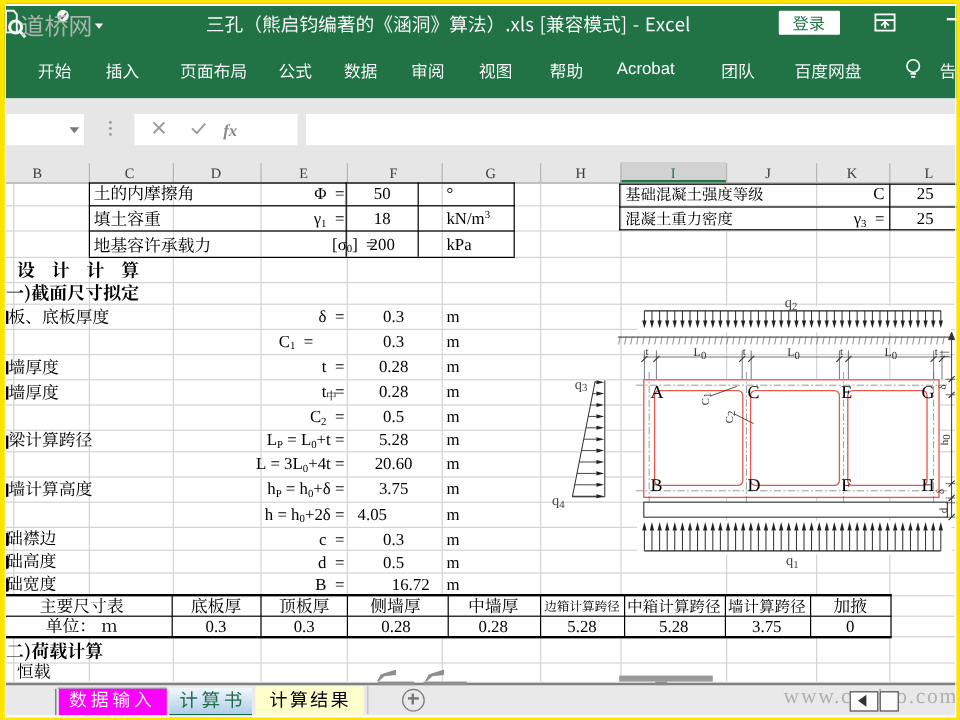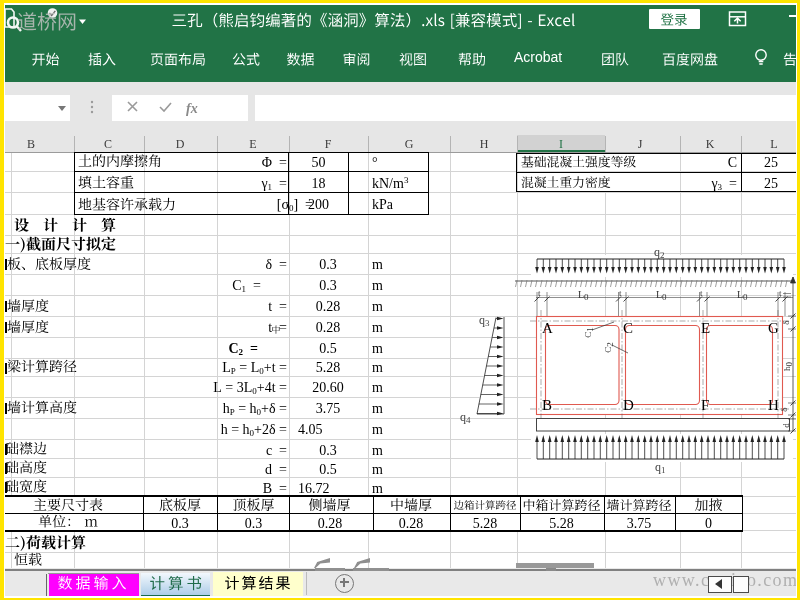--- a/index.html
+++ b/index.html
@@ -109,21 +109,21 @@
 <div class="bk" style="left:603.5px;top:495px;width:1px;height:36px"></div>
 <div class="bk" style="left:675px;top:495px;width:1px;height:36px"></div>
 <div class="bk" style="left:742px;top:495px;width:1px;height:36px"></div>
 <div class="txt" style="right:513px;top:155.5px;">Φ&nbsp;&nbsp;=</div>
 <div class="txt" style="right:513px;top:176.5px;font-family:Liberation Serif, serif;">γ<sub>1</sub>&nbsp;&nbsp;=</div>
 <div class="txt" style="right:487px;top:198px;">[σ<sub>0</sub>]&nbsp;&nbsp;=</div>
 <div class="txt" style="right:513px;top:258px;">δ&nbsp;&nbsp;=</div>
 <div class="txt" style="right:539px;top:279px;margin-left:25px;">C<sub>1</sub>&nbsp;&nbsp;=</div>
 <div class="txt" style="right:513px;top:300px;">t&nbsp;&nbsp;=</div>
 <div class="txt" style="right:513px;top:321px;">t&nbsp;&nbsp;=</div>
-<div class="txt" style="right:542px;top:342px;font-weight:bold;">C<sub>2</sub>&nbsp;&nbsp;=</div>
+<div class="txt" style="right:513px;top:342px;">C<sub>2</sub>&nbsp;&nbsp;=</div>
 <div class="txt" style="right:513px;top:361px;">L<sub>P</sub>&nbsp;=&nbsp;L<sub>0</sub>+t&nbsp;=</div>
 <div class="txt" style="right:513px;top:381px;">L&nbsp;=&nbsp;3L<sub>0</sub>+4t&nbsp;=</div>
 <div class="txt" style="right:513px;top:402px;">h<sub>P</sub>&nbsp;=&nbsp;h<sub>0</sub>+δ&nbsp;=</div>
 <div class="txt" style="right:513px;top:423px;">h&nbsp;=&nbsp;h<sub>0</sub>+2δ&nbsp;=</div>
 <div class="txt" style="right:513px;top:443.5px;">c&nbsp;&nbsp;=</div>
 <div class="txt" style="right:513px;top:462.5px;">d&nbsp;&nbsp;=</div>
 <div class="txt" style="right:513px;top:481.5px;">B&nbsp;&nbsp;=</div>
 <div class="txt" style="right:63px;top:155.5px;">C</div>
 <div class="txt" style="right:63px;top:176.5px;">γ<sub>3</sub>&nbsp;&nbsp;=</div>
 <div class="txt" style="left:288.5px;top:155.5px;width:60px;text-align:center">50</div>
@@ -133,21 +133,21 @@
 <div class="txt" style="left:298.0px;top:279px;width:60px;text-align:center">0.3</div>
 <div class="txt" style="left:298.0px;top:300px;width:60px;text-align:center">0.28</div>
 <div class="txt" style="left:298.0px;top:321px;width:60px;text-align:center">0.28</div>
 <div class="txt" style="left:298.0px;top:342px;width:60px;text-align:center">0.5</div>
 <div class="txt" style="left:298.0px;top:361px;width:60px;text-align:center">5.28</div>
 <div class="txt" style="left:298.0px;top:381px;width:60px;text-align:center">20.60</div>
 <div class="txt" style="left:298.0px;top:402px;width:60px;text-align:center">3.75</div>
 <div class="txt" style="left:298.0px;top:423px;width:60px;">4.05</div>
 <div class="txt" style="left:298.0px;top:443.5px;width:60px;text-align:center">0.3</div>
 <div class="txt" style="left:298.0px;top:462.5px;width:60px;text-align:center">0.5</div>
-<div class="txt" style="left:298.0px;top:481.5px;width:60px;text-align:left">16.72</div>
+<div class="txt" style="left:298.0px;top:481.5px;width:60px;text-align:right">16.72</div>
 <div class="txt" style="left:751.0px;top:155.5px;width:40px;text-align:center">25</div>
 <div class="txt" style="left:751.0px;top:176.5px;width:40px;text-align:center">25</div>
 <div class="txt" style="left:372px;top:155.5px;">°</div>
 <div class="txt" style="left:372px;top:176.5px;">kN/m<sup>3</sup></div>
 <div class="txt" style="left:372px;top:198px;">kPa</div>
 <div class="txt" style="left:372px;top:258px;">m</div>
 <div class="txt" style="left:372px;top:279px;">m</div>
 <div class="txt" style="left:372px;top:300px;">m</div>
 <div class="txt" style="left:372px;top:321px;">m</div>
 <div class="txt" style="left:372px;top:342px;">m</div>

